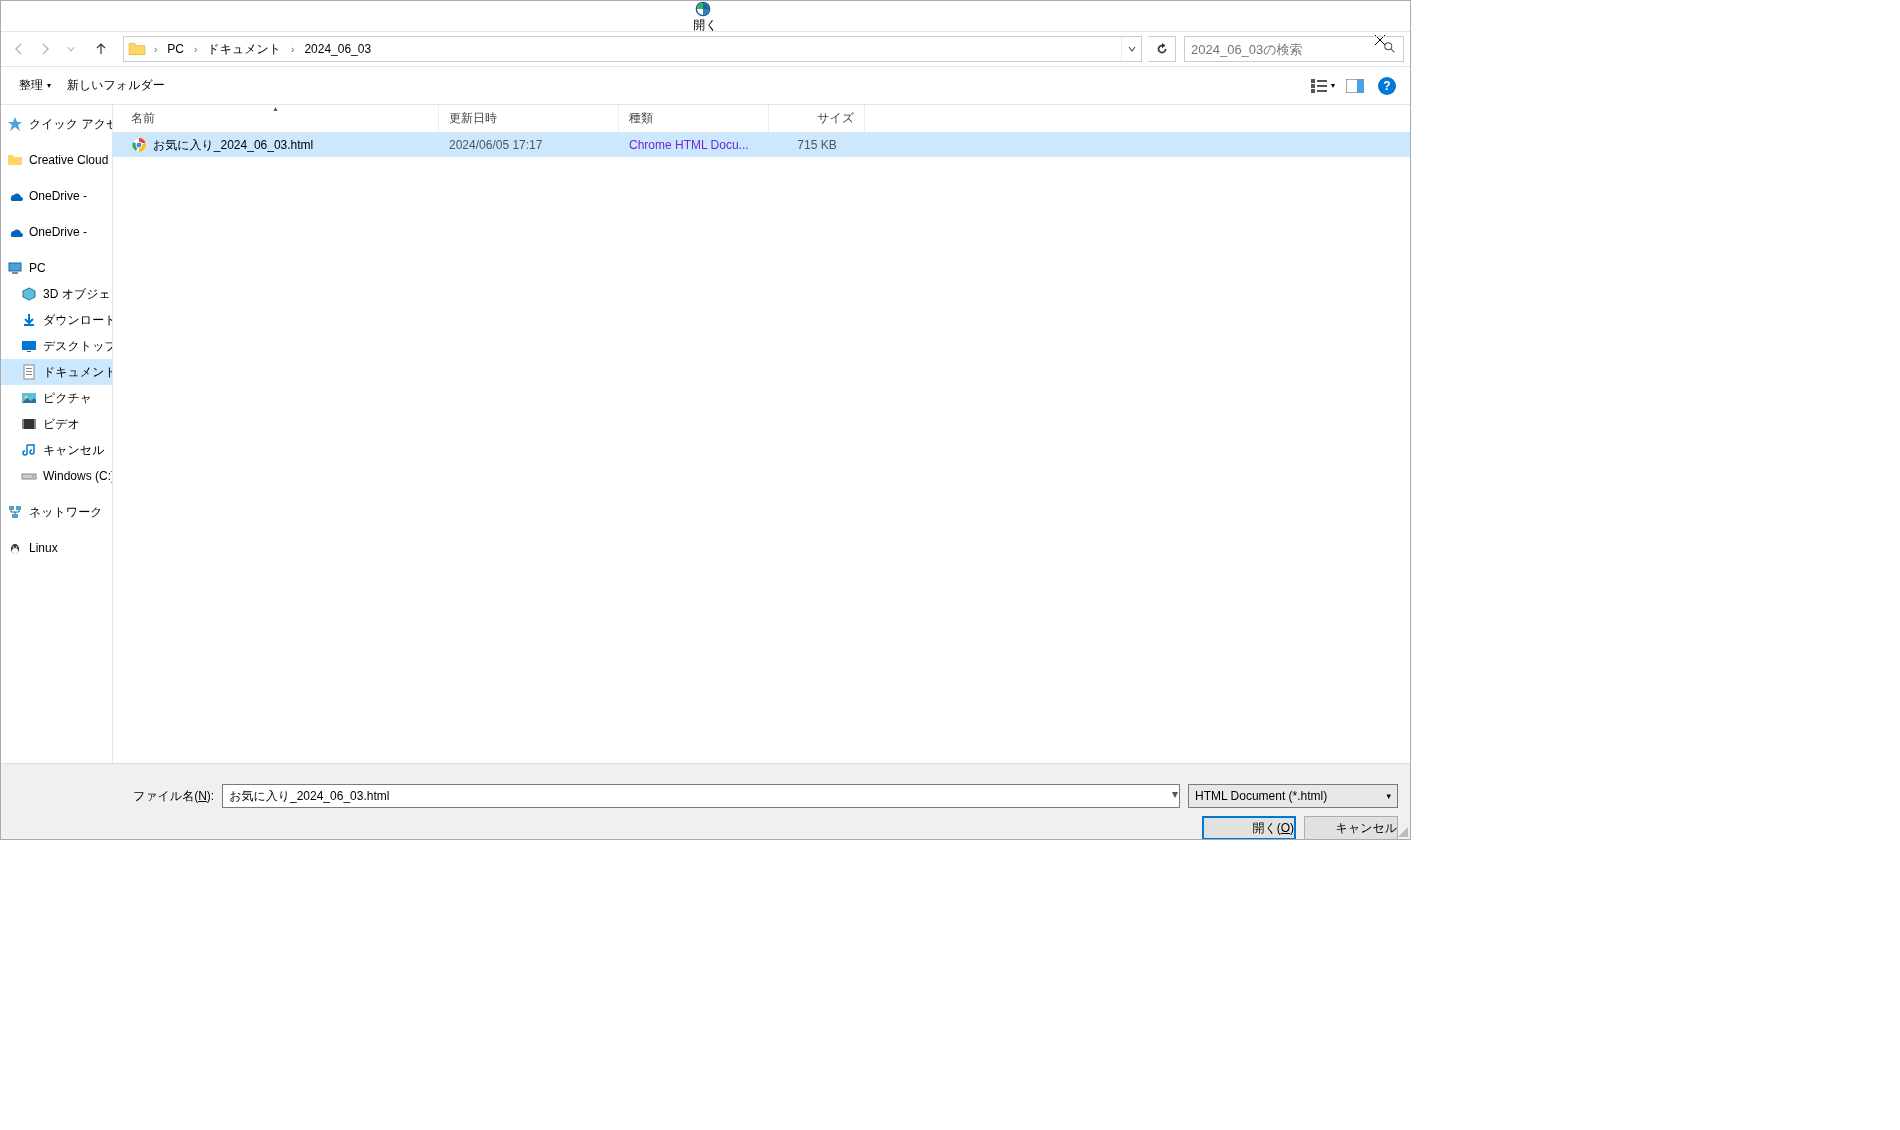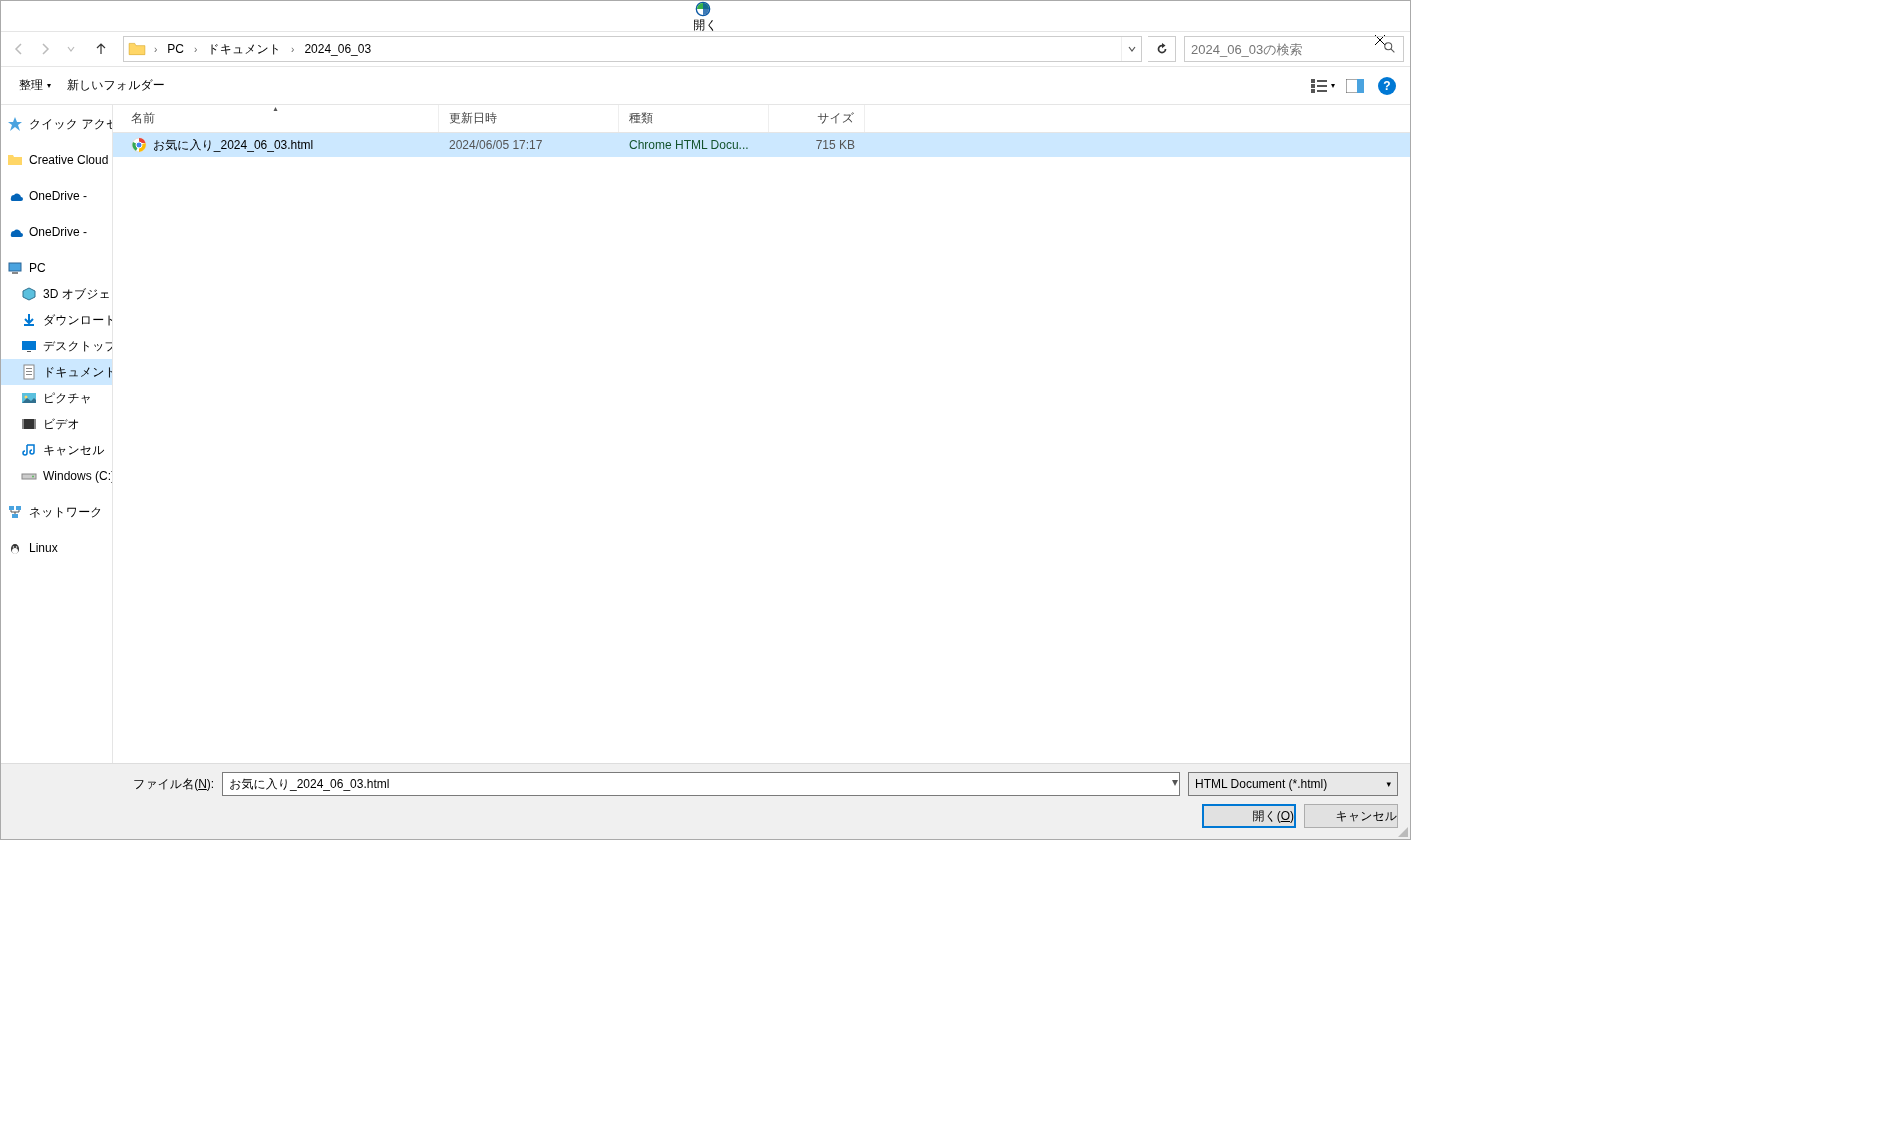--- a/index.html
+++ b/index.html
@@ -45,25 +45,25 @@
     .fl-col.date { width: 180px; }
     .fl-col.type { width: 150px; }
     .fl-col.size { width: 96px; justify-content: flex-end; }
     .sort-ind { position: absolute; top: -1px; left: 50%; transform: translateX(-50%); font-size: 8px; color: #555; }
 
     .fl-row { height: 24px; display: flex; align-items: center; cursor: pointer; }
     .fl-row.selected { background: #cce8ff; }
     .fl-cell { padding: 0 10px; color: #000; overflow: hidden; white-space: nowrap; text-overflow: ellipsis; }
     .fl-cell.name { width: 326px; display: flex; align-items: center; gap: 6px; padding-left: 18px;}
     .fl-cell.date { width: 180px; color: #555; }
-    .fl-cell.type { width: 150px; color: #14532d; }
-    .fl-cell.size { width: 96px; text-align: right; color: #555; }
+    .fl-cell.type { width: 150px; color: #6d28d9; }
+    .fl-cell.size { width: 96px; text-align: center; color: #555; }
     .file-icon { width: 16px; height: 16px; flex-shrink: 0; }
 
-    .footer { position: absolute; bottom: 0; left: 0; right: 0; height: 76px; background: #f0f0f0; border-top: 1px solid #ddd; padding: 8px 12px; }
+    .footer { position: absolute; bottom: 0; left: 0; right: 0; height: 76px; background: #f0f0f0; border-top: 1px solid #ddd; padding: 20px 12px; }
     .footer-row1 { display: flex; align-items: center; gap: 8px; margin-bottom: 8px; padding-left: 120px;}
     .filename-label { color: #000; }
     .filename-input { flex: 1; height: 24px; border: 1px solid #7a7a7a; padding: 0 6px; background: #fff; }
     .filename-input-wrap { flex:1; position:relative; display:flex;}
     .filename-dd { position:absolute; right:2px; top:3px; color:#555; pointer-events:none;}
     .filter-select { width: 210px; height: 24px; border: 1px solid #7a7a7a; padding: 0 6px; background: #e8e8e8; display: flex; align-items: center; justify-content: space-between; cursor: pointer; }
     .footer-row2 { display: flex; justify-content: flex-end; gap: 8px; }
     .btn { min-width: 94px; height: 24px; border: 1px solid #adadad; background: #e1e1e1; display: flex; align-items: center; justify-content: flex-end; cursor: pointer; }
     .btn.primary { border: 2px solid #0078d4; background: #e1e1e1; }
 

